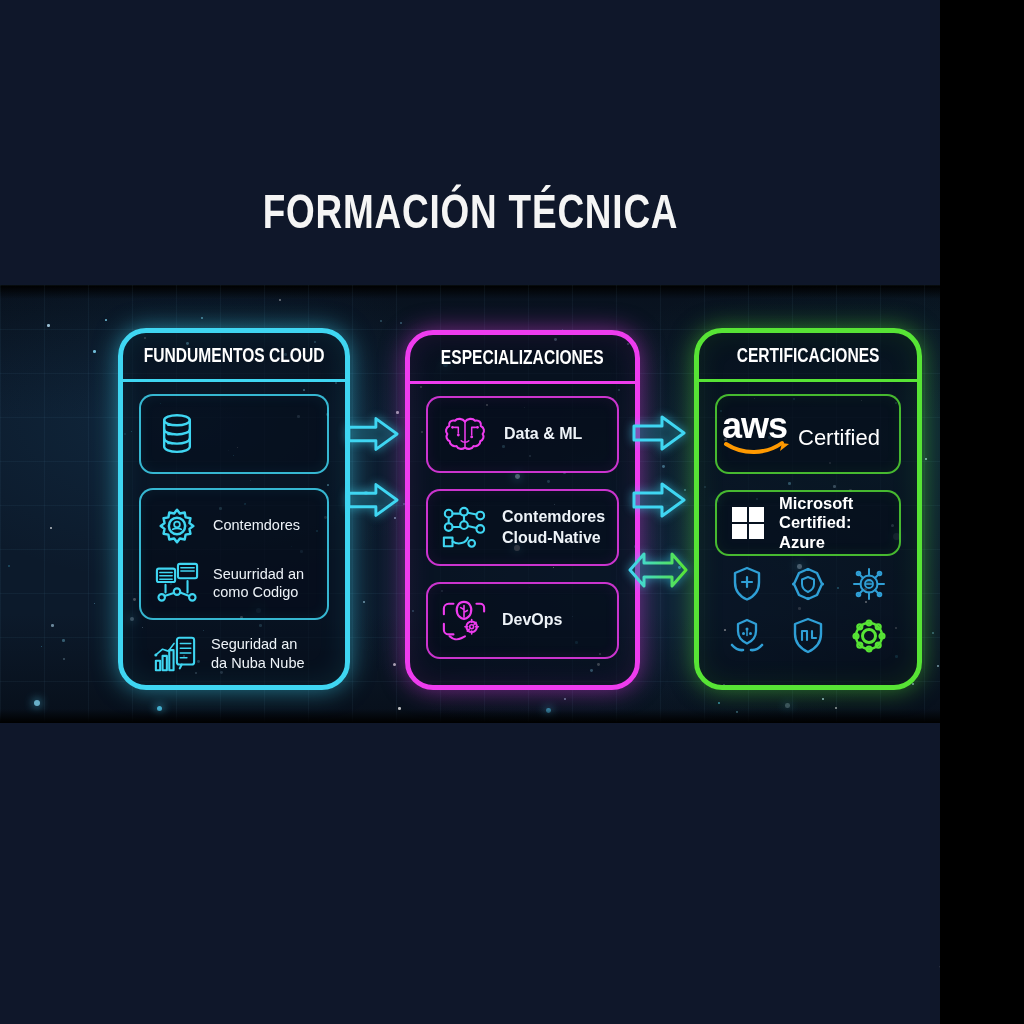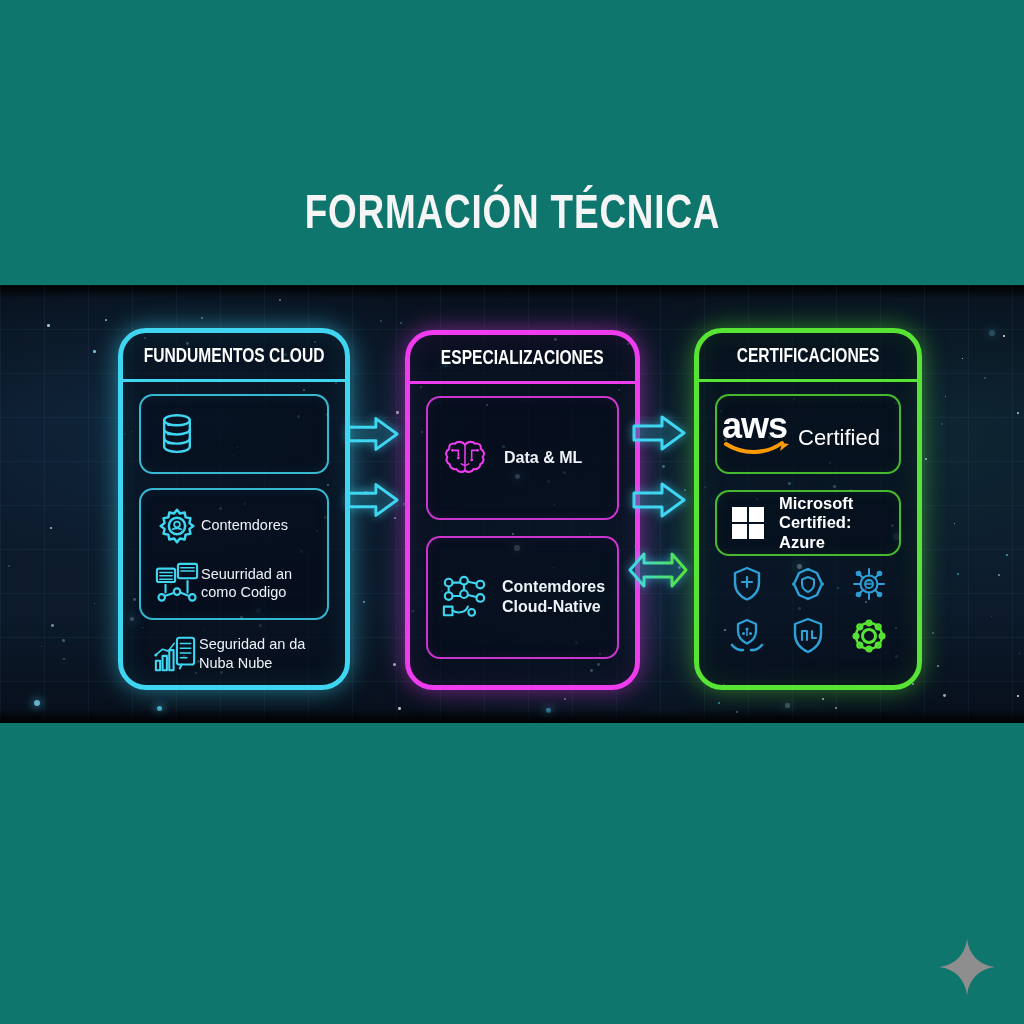--- a/index.html
+++ b/index.html
@@ -1,17 +1,17 @@
 <!DOCTYPE html>
 <html style="--cyan: #3fd6f2; --magenta: #ee3cee; --green: #57e435; --badge-blue: #2f9fd6; --aws-orange: #ff9900; --text: #f2f6fa;"><head>
 <meta charset="utf-8">
 <style>
   html,body{margin:0;padding:0;background:#000;}
   .canvas{
-    position:relative;width:1024px;height:1024px;background:#0f766e;
+    position:relative;width:940px;height:1024px;background:#0f172a;
     overflow:hidden;font-family:"Liberation Sans",sans-serif;color:#f2f6fa;
   }
   
   .title{
     position:absolute;top:186px;left:0;width:100%;text-align:center;
     font-size:45px;font-weight:700;letter-spacing:1px;color:#f5f5f5;margin:0;
   }
   .cond{display:inline-block;transform:scale(.82,1.08);transform-origin:center;white-space:nowrap;}
   
   .band{
@@ -52,21 +52,21 @@
   .p2 header{border-bottom:3px solid var(--magenta);}
   .p3{left:694px;top:43px;width:218px;height:352px;border:5px solid var(--green);
       box-shadow:0 0 24px rgba(87,228,53,.5), inset 0 0 28px rgba(87,228,53,.10);}
   .p3 header{border-bottom:3px solid var(--green);}
   
   .ibox{border-radius:14px;display:flex;align-items:center;gap:14px;padding:0 12px;
         background:rgba(5,12,24,.45);}
   .p1 .ibox{border:2px solid rgba(63,214,242,.85);box-shadow:inset 0 0 14px rgba(63,214,242,.07);}
   .p2 .ibox{border:2px solid rgba(238,60,238,.85);box-shadow:inset 0 0 14px rgba(238,60,238,.07);}
   .p3 .ibox{border:2px solid rgba(87,228,53,.8);box-shadow:inset 0 0 14px rgba(87,228,53,.07);}
-  .irow{display:flex;align-items:center;gap:0;}
+  .irow{display:flex;align-items:center;gap:12px;}
   .lbl{font-size:14.5px;line-height:1.28;color:#eef3f8;max-width:150px;}
   .p2 .lbl{font-size:16px;font-weight:700;max-width:122px;}
   .icon{flex:0 0 48px;display:flex;align-items:center;justify-content:center;}
   .cyan{color:var(--cyan);} .magenta{color:var(--magenta);}
   .blue{color:var(--badge-blue);} .greenc{color:var(--green);}
   
   .boxA{height:76px;margin-bottom:14px;}
   .boxB{height:128px;flex-direction:column;align-items:stretch;justify-content:space-evenly;display:flex;border-radius:14px;padding:0 12px;}
   .rowC{margin-top:10px;height:48px;padding:0 12px;}
   
@@ -340,20 +340,35 @@
               <circle cx="42" cy="25" r="4"></circle>
               <path d="M13 9h8M29 8l9 2M13 23h8M29 22l9 2M9 13v6M25 11v6"></path>
               <rect x="4" y="34" width="9" height="9"></rect>
               <path d="M13 38c6 4 14 2 16-4"></path>
               <circle cx="33" cy="40" r="3.5"></circle>
             </svg>
           </span>
           <span class="lbl">Contemdores Cloud-Native</span>
         </div>
 
+        <div class="ibox">
+          <span class="icon magenta">
+            <svg width="48" height="46" viewBox="0 0 50 48" fill="none" stroke="currentColor" stroke-width="2.2" stroke-linecap="round" stroke-linejoin="round">
+              <path d="M14 6h-5a5 5 0 0 0-5 5v6M4 27v6a5 5 0 0 0 5 5h5"></path>
+              <path d="M38 6h4a4 4 0 0 1 4 4v4"></path>
+              <path d="M25 4c-6 0-9 6-7 12 1 3 3.5 5 7 6 3.5-1 6-3 7-6 2-6-1-12-7-12z"></path>
+              <path d="M25 8v12M25 12l-3.5-2M25 15l3.5-2" stroke-width="1.7"></path>
+              <circle cx="33" cy="30" r="5.5"></circle>
+              <circle cx="33" cy="30" r="2" stroke-width="1.6"></circle>
+              <path d="M33 22.5v3M33 34.5v3M40 30h-3M29 30h-3M37.5 25.5l-2 2M28.5 34.5l2-2" stroke-width="1.7"></path>
+              <path d="M10 40c3 3 8 4 12 2l4-2"></path>
+            </svg>
+          </span>
+          <span class="lbl">DevOps</span>
+        </div>
       </div>
     </section>
 
     <section class="panel p3">
       <header>
         <span class="cond">CERTIFICACIONES</span>
       </header>
       <div class="pbody">
         <div class="ibox awsbox">
           <span>

